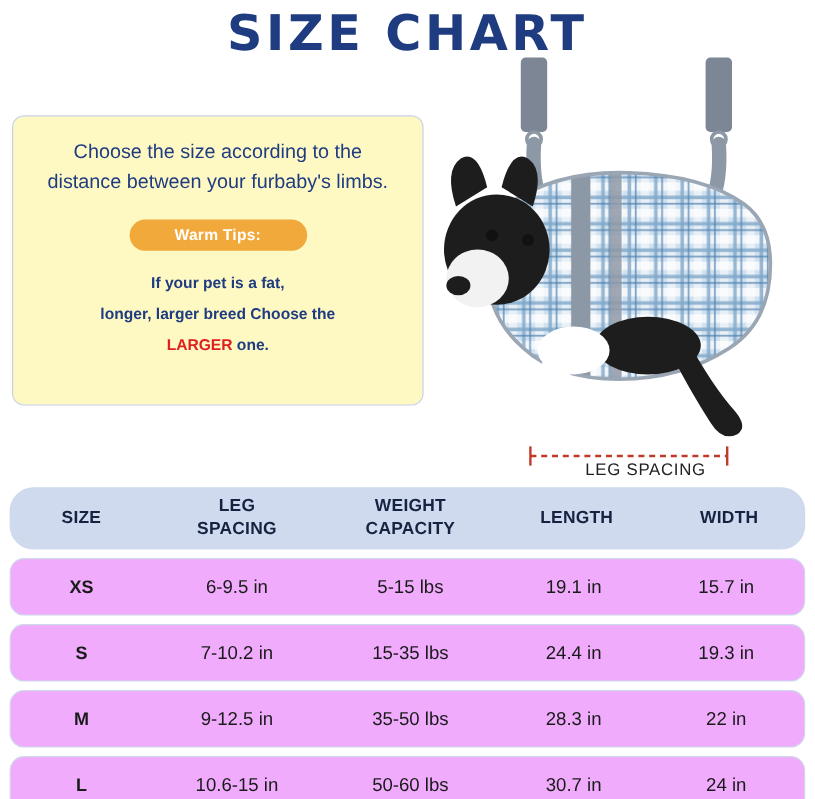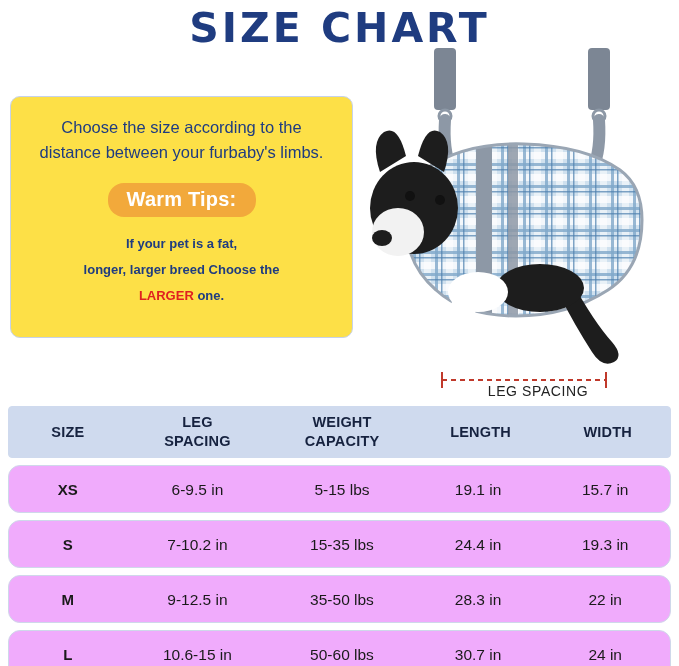--- a/index.html
+++ b/index.html
@@ -28,39 +28,39 @@
     letter-spacing: 3px;
     color: #1f3c80;
     font-family: "DejaVu Sans", sans-serif;
   }
 
   
   .info-panel {
     position: absolute;
     left: 10px; top: 96px;
     width: 343px; height: 242px;
-    background: #fde047;
+    background: #fef9c3;
     border: 1px solid #c6d2ea;
     border-radius: 10px;
     padding: 18px 16px 10px 16px;
     text-align: center;
   }
   .info-top {
     color: #1f3c80;
     font-size: 16.5px;
     line-height: 25px;
     text-align: center;
     padding: 0 6px;
   }
   .warm-tips {
     margin: 18px auto 14px auto;
     width: 148px;
     background: #f2a93b;
     color: #ffffff;
-    font-size: 20px;
+    font-size: 13px;
     font-weight: bold;
     border-radius: 16px;
     padding: 5px 0 6px 0;
     letter-spacing: 0.2px;
   }
   .info-bottom {
     color: #1f3c80;
     font-size: 13px;
     line-height: 26px;
     text-align: center;
@@ -104,21 +104,21 @@
     border: 1px solid #cfd8ea;
     border-radius: 12px;
     height: 48px;
     margin-bottom: 7px;
     background: #f0abfc;
   }
   .row.header {
     background: #cfdaee;
     border: 1px solid #cfdaee;
     height: 52px;
-    border-radius: 4px;
+    border-radius: 20px;
   }
   .cell {
     text-align: center;
     font-size: 15.5px;
     color: #1a1a1a;
     line-height: 19px;
   }
   .row.header .cell {
     color: #16223f;
     font-weight: bold;

